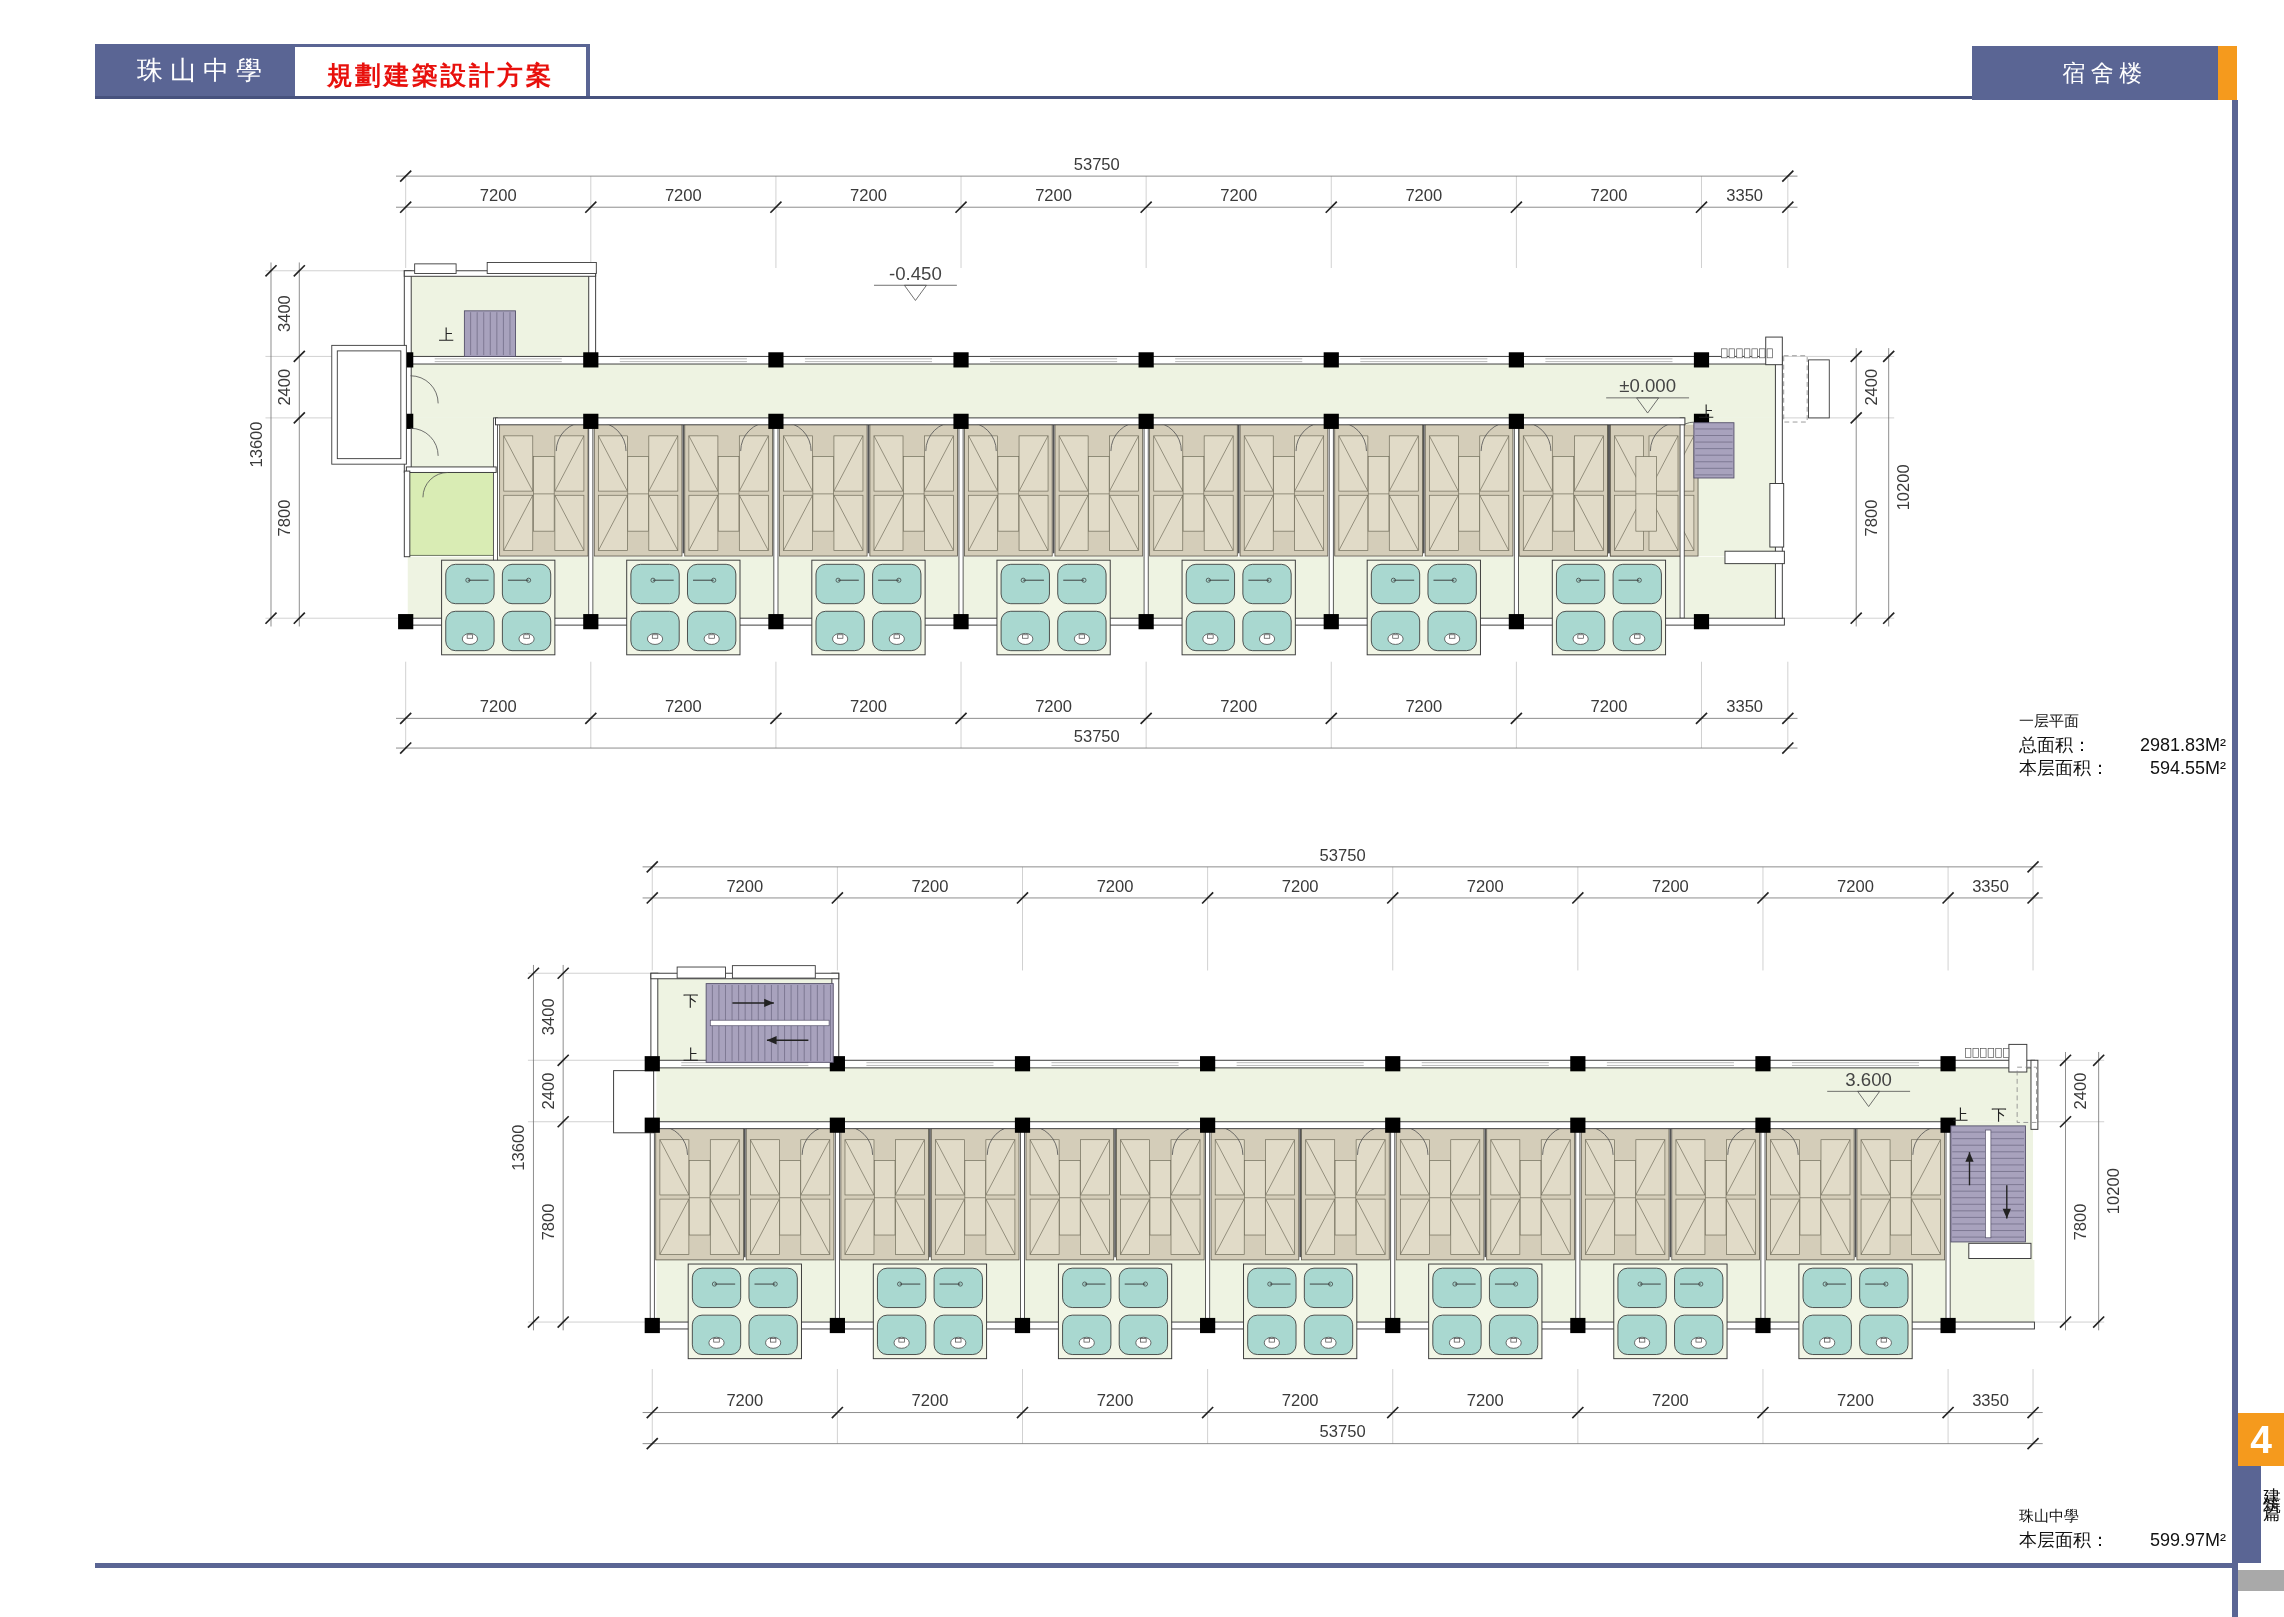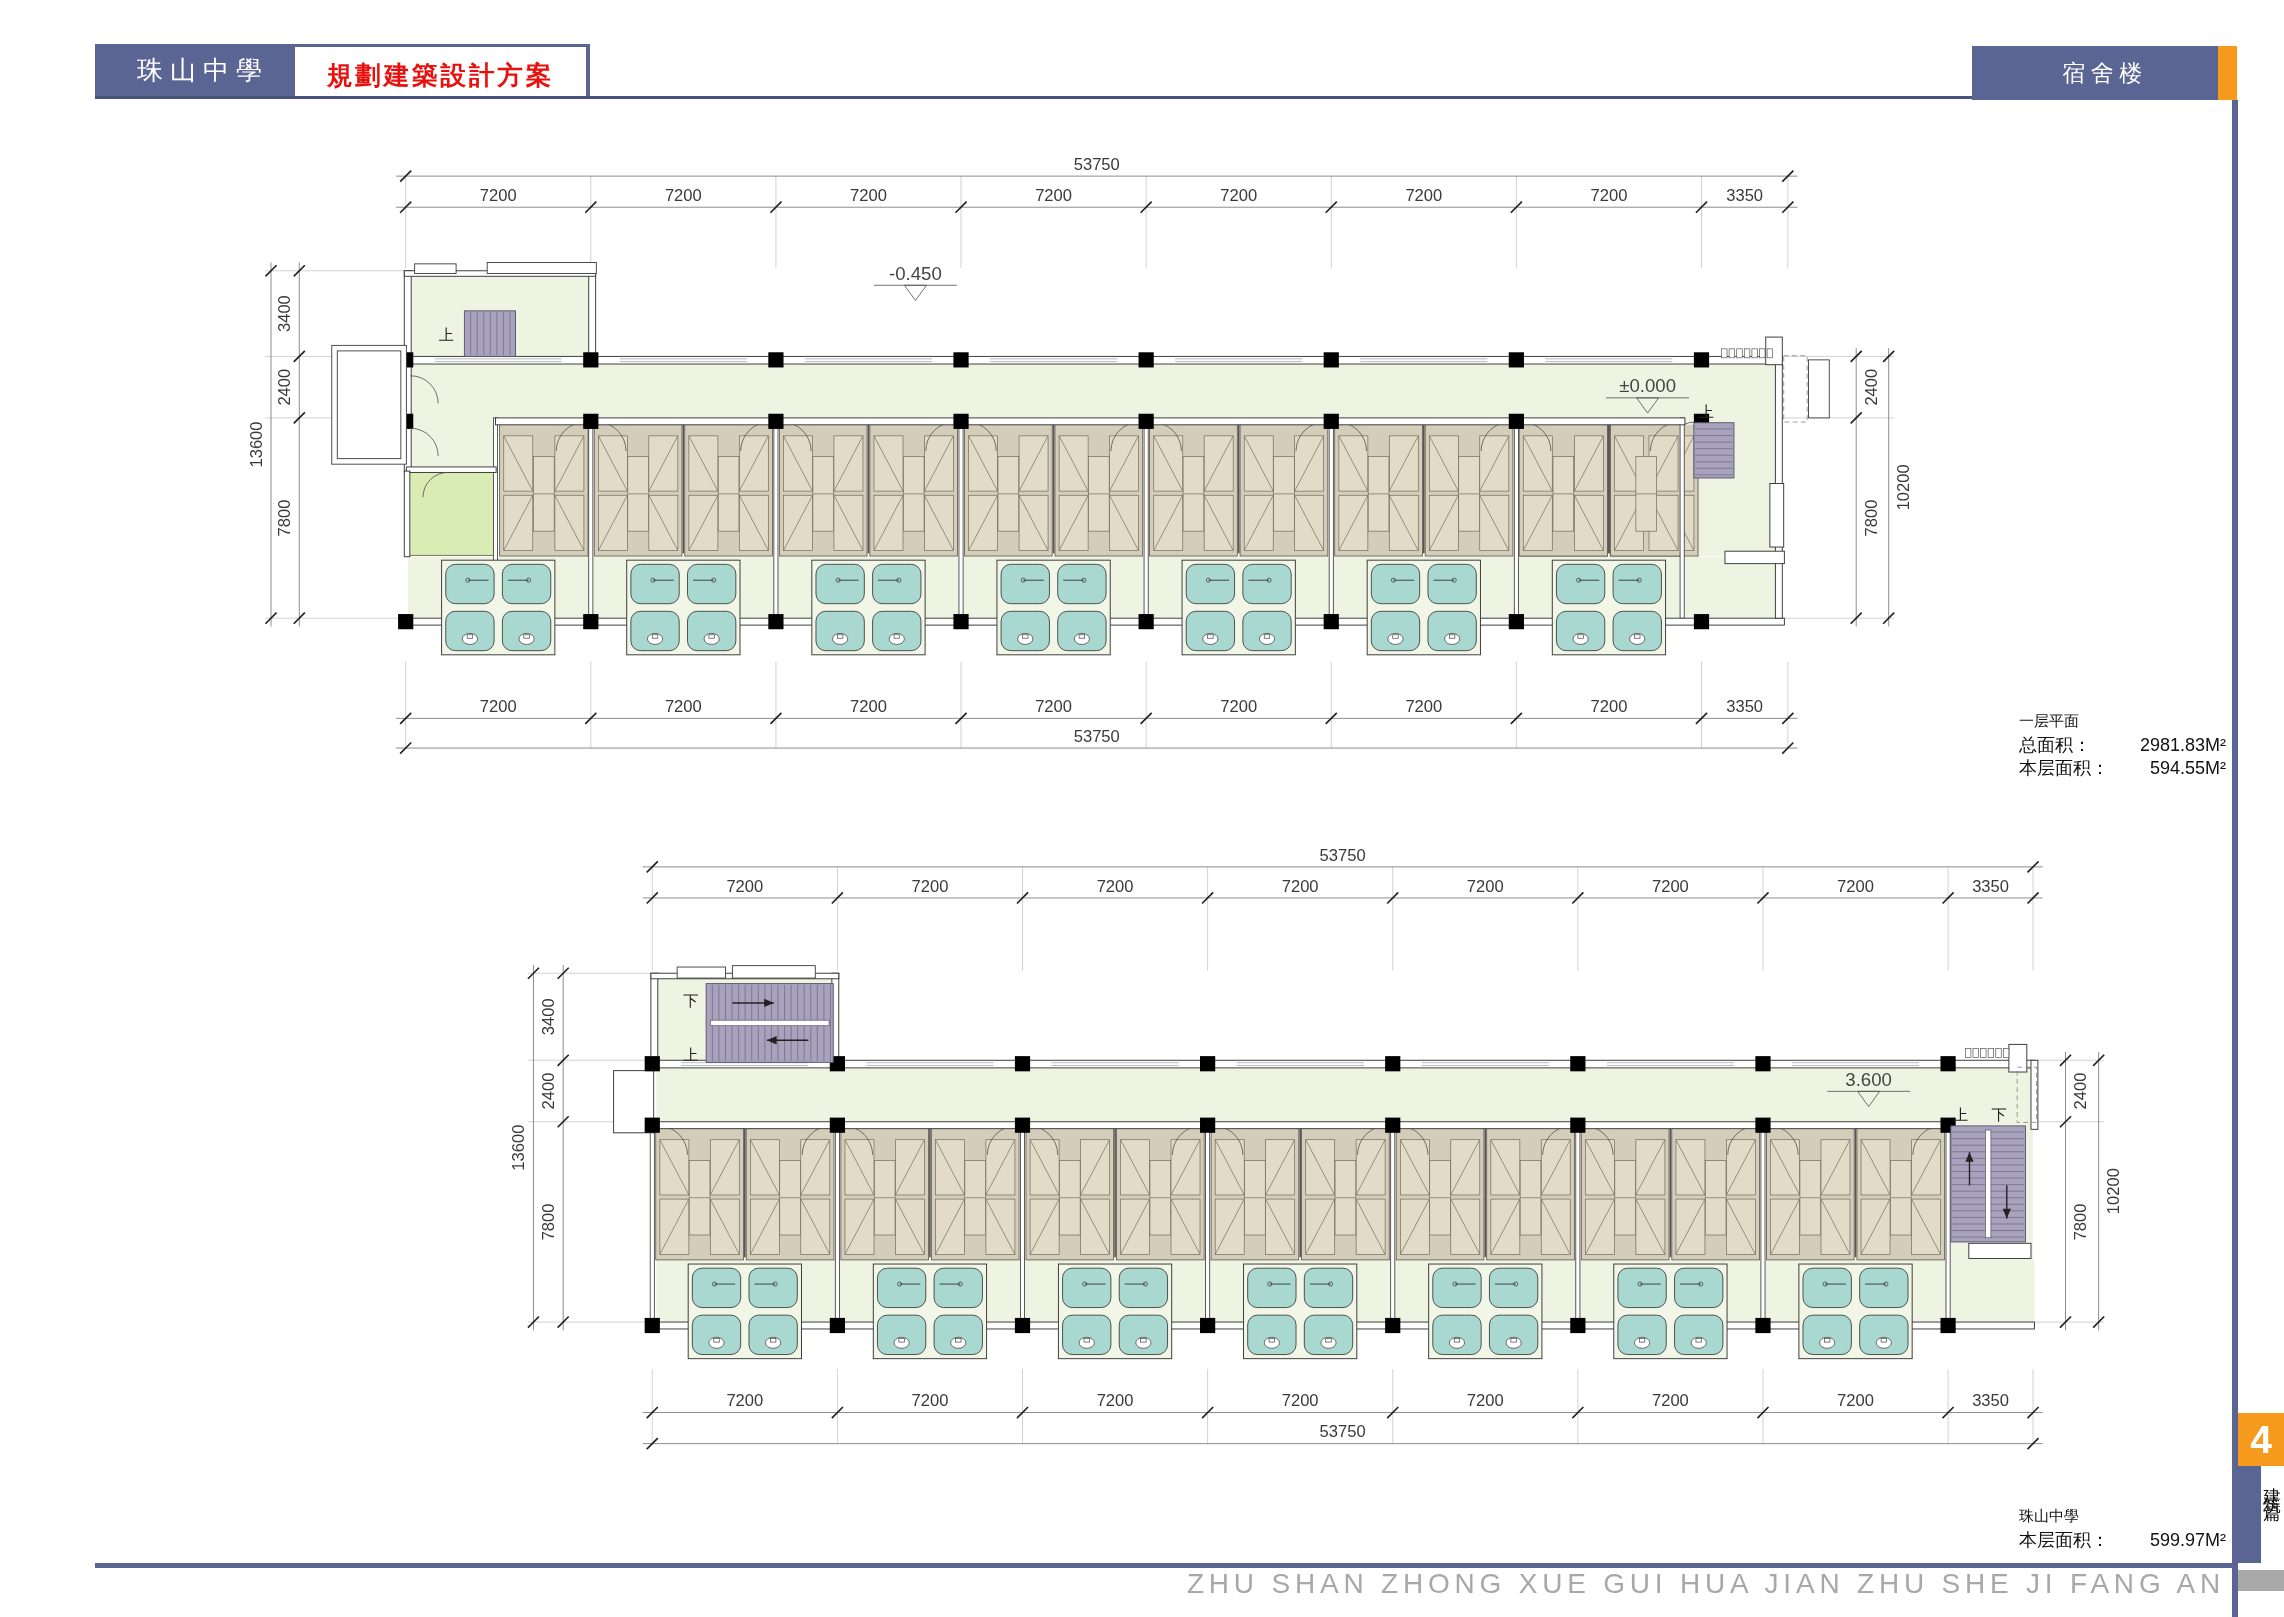--- a/index.html
+++ b/index.html
@@ -1064,15 +1064,14 @@
     </div>
   </div>
 
   <div class="abs" id="page-num-box">
     <span id="page-num">4</span>
   </div>
   <div class="abs" id="side-blue-bar"></div>
   <div class="abs" id="section-label">建筑篇</div>
   <div class="abs" id="bottom-hline"></div>
   <div class="abs" id="gray-box"></div>
-  <div class="abs" id="watermark">ZHU SHAN ZHONG XUE GUI HUA JIAN ZHU SHE JI FANG AN</div>
 </div>
 
 
 </body></html>

